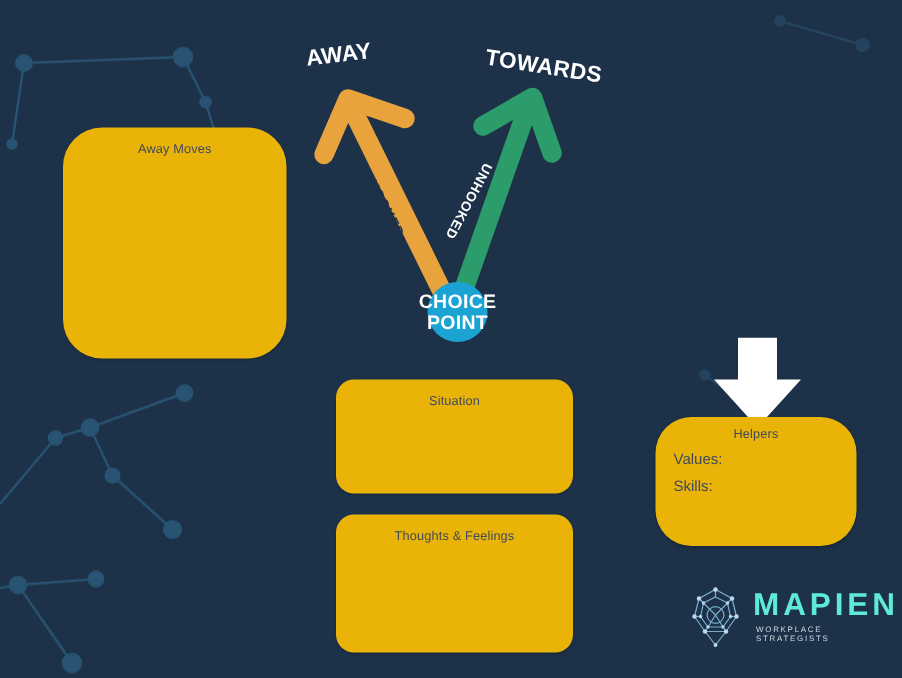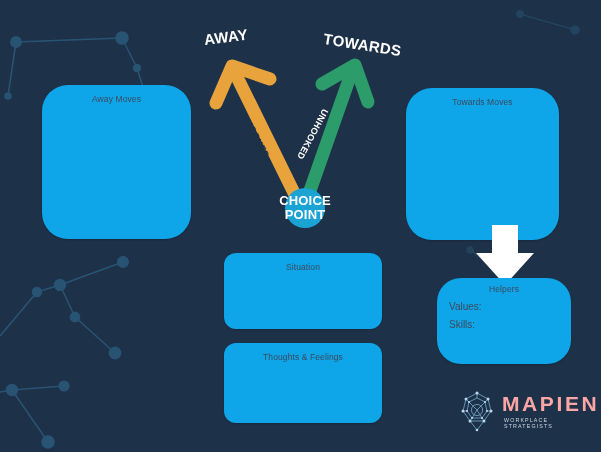--- a/index.html
+++ b/index.html
@@ -21,21 +21,21 @@
     position: absolute;
     left: 0; top: 0;
     width: 601px;
     height: 452px;
     pointer-events: none;
   }
 
   
   .card {
     position: absolute;
-    background: #0ea5e9;
+    background: #eab308;
     box-sizing: border-box;
     box-shadow: 0 1px 2px rgba(0,0,0,0.18);
   }
   .card-title {
     display: block;
     text-align: center;
     color: #3d4a5c;
     font-size: 8.5px;
     letter-spacing: 0.1px;
     padding-top: 9px;
@@ -51,21 +51,21 @@
     width: 153px; height: 152px;
     border-radius: 26px;
   }
   #card-situation {
     left: 224px; top: 253px;
     width: 158px; height: 76px;
     border-radius: 12px;
   }
   #card-thoughts {
     left: 224px; top: 343px;
-    width: 158px; height: 80px;
+    width: 158px; height: 92px;
     border-radius: 12px;
   }
   #card-helpers {
     left: 437px; top: 278px;
     width: 134px; height: 86px;
     border-radius: 24px;
   }
   #card-helpers .card-title { padding-top: 6px; font-size: 8.5px; }
   .helper-row {
     color: #3d4a5c;
@@ -154,21 +154,21 @@
   #logo {
     position: absolute;
     left: 457px; top: 389px;
     width: 132px; height: 44px;
     display: flex;
     align-items: center;
   }
   #logo-mark { width: 40px; height: 42px; flex: none; }
   #logo-text { margin-left: 5px; }
   #logo-name {
-    color: #fca5a5;
+    color: #5eead4;
     font-size: 21px;
     font-weight: bold;
     letter-spacing: 2.6px;
     line-height: 1;
     display: block;
   }
   #logo-tagline {
     color: #cfd8e2;
     font-size: 5.3px;
     letter-spacing: 1.15px;
@@ -246,23 +246,20 @@
 
   <div id="choice-point">
     <span>CHOICE</span>
     <span>POINT</span>
   </div>
 
   <div class="card" id="card-away">
     <span class="card-title">Away Moves</span>
   </div>
 
-  <div class="card" id="card-towards">
-    <span class="card-title">Towards Moves</span>
-  </div>
 
   <div class="card" id="card-situation">
     <span class="card-title">Situation</span>
   </div>
 
   <div class="card" id="card-thoughts">
     <span class="card-title">Thoughts &amp; Feelings</span>
   </div>
 
   <svg id="down-arrow" viewBox="0 0 70 62" xmlns="http://www.w3.org/2000/svg">

